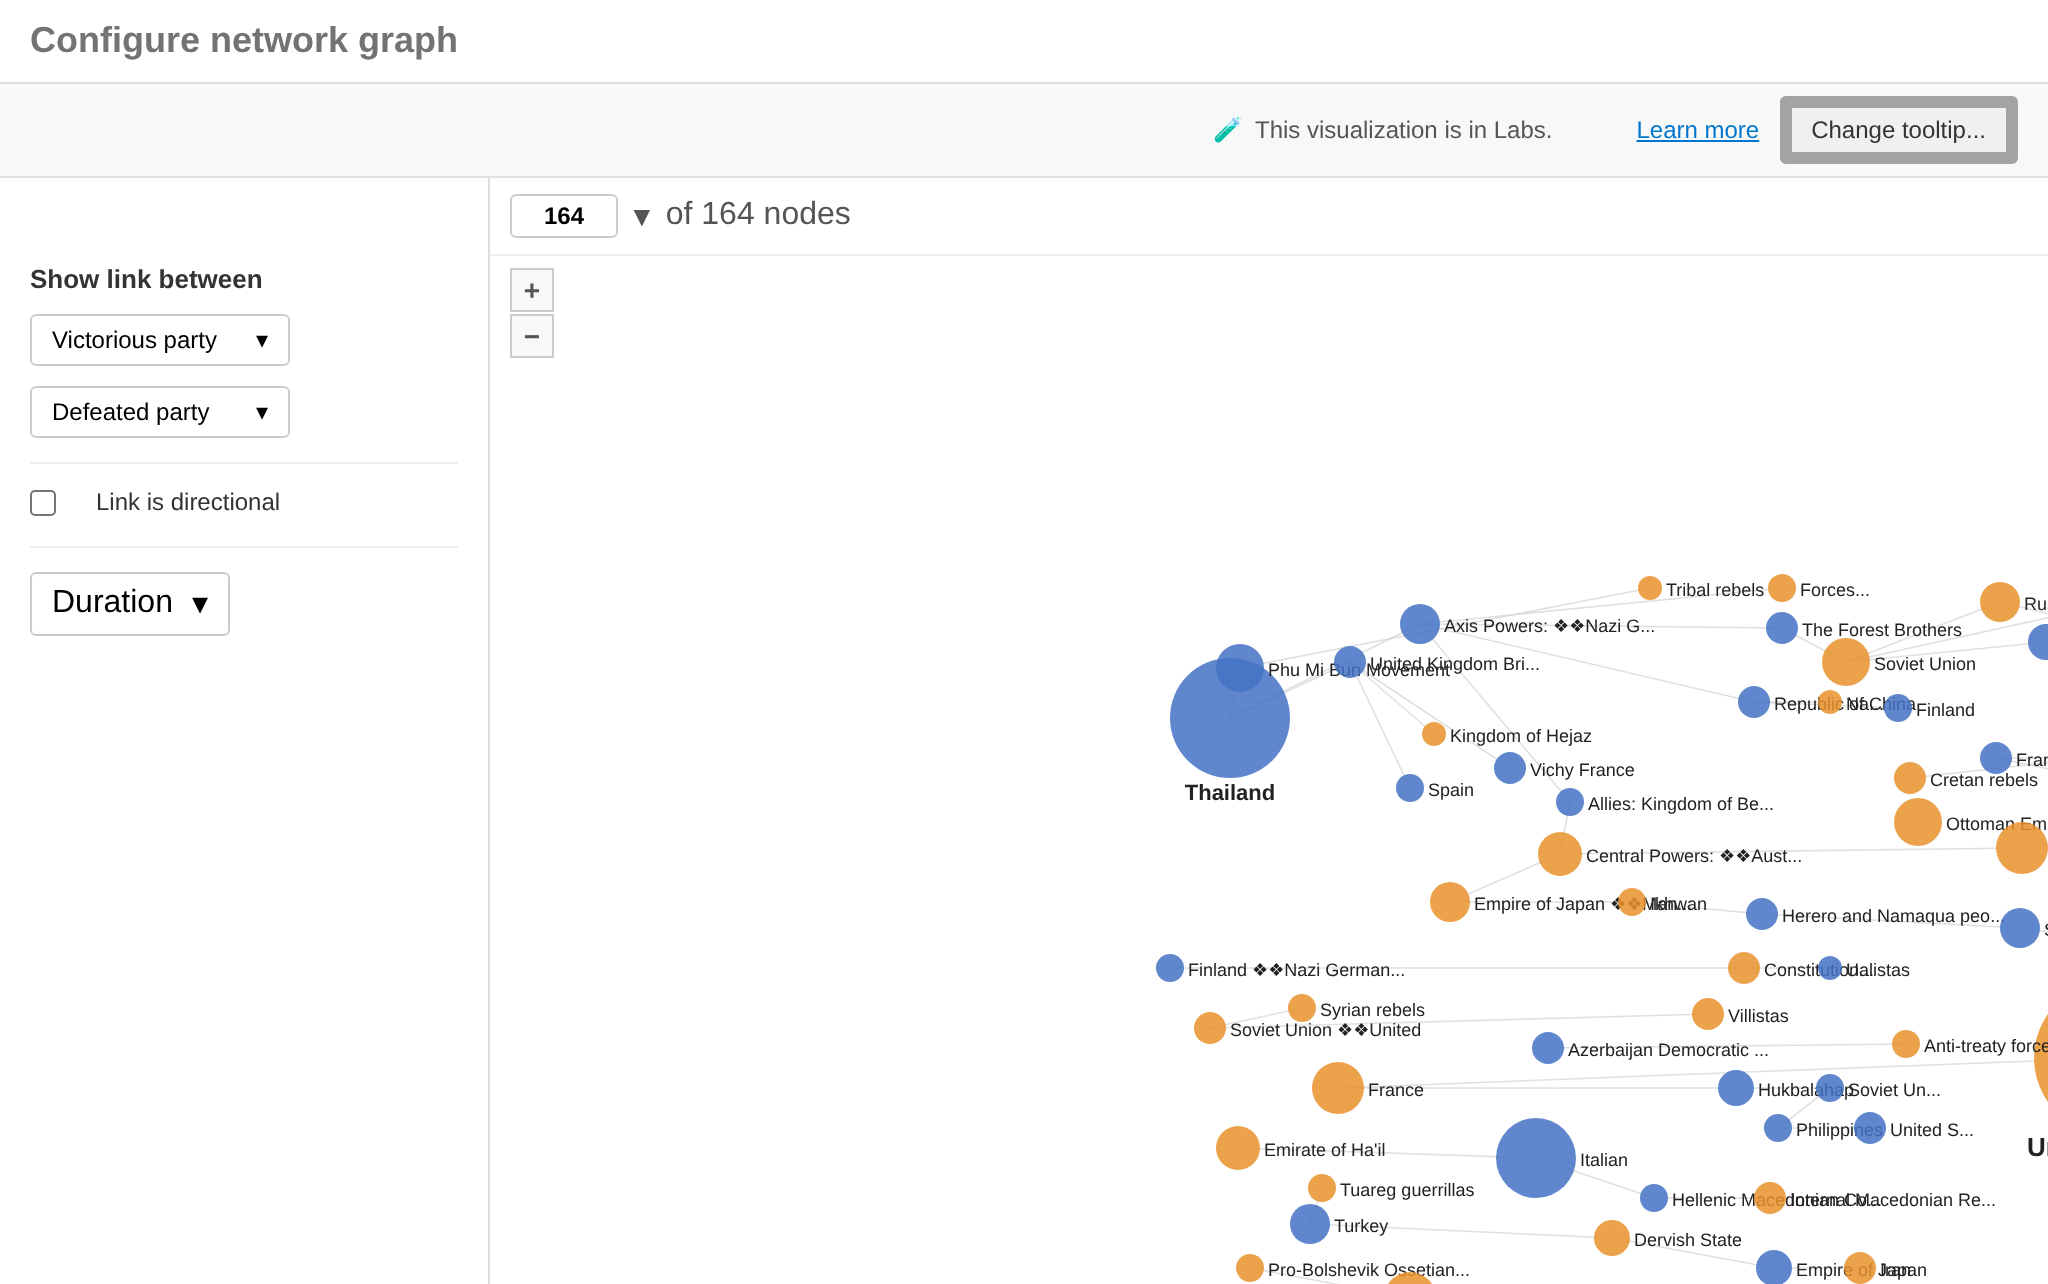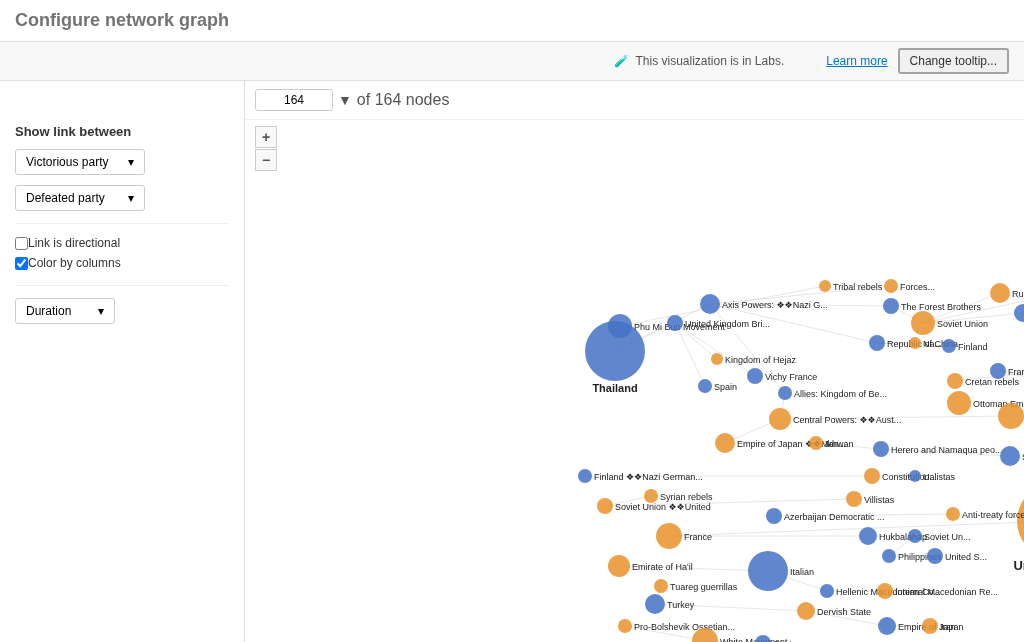--- a/index.html
+++ b/index.html
@@ -4,42 +4,42 @@
   <style>
     * { box-sizing: border-box; margin: 0; padding: 0; }
     body { font-family: Arial, sans-serif; font-size: 12px; background: #fff; color: #333; width: 1024px; height: 642px; overflow: hidden; }
 
     .header { padding: 10px 15px; border-bottom: 1px solid #ddd; display: flex; align-items: center; }
     .header-title { font-size: 18px; font-weight: bold; color: #737373; }
 
     .top-bar { display: flex; align-items: center; justify-content: flex-end; padding: 6px 15px; background: #f8f8f8; border-bottom: 1px solid #e0e0e0; gap: 10px; }
     .labs-badge { display: flex; align-items: center; gap: 6px; font-size: 12px; color: #555; }
     .learn-more { color: #0077cc; text-decoration: underline; cursor: pointer; font-size: 12px; margin-left: 36px; }
-    .change-tooltip-btn { background: #f0f0f0; border: 2px solid #a3a3a3; padding: 4px 10px; border-radius: 3px; cursor: pointer; font-size: 12px; color: #333; text-align: right; }
+    .change-tooltip-btn { background: #f0f0f0; border: 6px solid #a3a3a3; padding: 4px 10px; border-radius: 3px; cursor: pointer; font-size: 12px; color: #333; text-align: right; }
 
     .main-layout { display: flex; height: calc(642px - 80px); }
 
     .sidebar { width: 245px; padding: 15px; border-right: 1px solid #ddd; flex-shrink: 0; background: #fff; }
     .sidebar-section-title { font-weight: bold; font-size: 13px; margin-bottom: 10px; color: #333; margin-top: 28px; }
 
     .dropdown-btn { display: flex; justify-content: space-between; padding: 5px 10px; border: 1px solid #ccc; border-radius: 3px; cursor: pointer; background: #fff; width: 130px; font-size: 12px; margin-bottom: 10px; }
 
     .section-divider { margin: 12px 0; border: none; border-top: 1px solid #eee; }
 
     .appearance-section { margin-bottom: 15px; }
-    .checkbox-row { display: flex; align-items: center; gap: 0; margin-bottom: 6px; font-size: 12px; }
+    .checkbox-row { display: flex; align-items: center; gap: 20px; margin-bottom: 6px; font-size: 12px; }
     .checkbox-row input[type="checkbox"] { width: 13px; height: 13px; }
 
     .weight-section { }
-    .weight-dropdown { display: flex; align-items: center; justify-content: space-between; padding: 5px 10px; border: 1px solid #ccc; border-radius: 3px; cursor: pointer; background: #fff; width: 100px; font-size: 12px; }
+    .weight-dropdown { display: flex; align-items: center; justify-content: space-between; padding: 5px 10px; border: 1px solid #ccc; border-radius: 3px; cursor: pointer; background: #fff; width: 100px; font-size: 16px; }
 
     .graph-area { flex: 1; position: relative; background: #fff; overflow: hidden; }
 
     .node-controls { display: flex; align-items: center; gap: 5px; padding: 8px 10px; border-bottom: 1px solid #eee; }
-    .node-count-input { border: 1px solid #ccc; padding: 3px 6px; width: 78px; font-size: 12px; border-radius: 3px; text-align: center; }
+    .node-count-input { border: 1px solid #ccc; padding: 3px 6px; width: 54px; font-size: 12px; border-radius: 3px; text-align: center; font-weight: bold; }
     .node-filter-icon { color: #555; font-size: 14px; cursor: pointer; }
     .node-count-label { font-size: 16px; color: #555; }
 
     .zoom-controls { position: absolute; left: 10px; top: 45px; display: flex; flex-direction: column; gap: 1px; z-index: 10; }
     .zoom-btn { width: 22px; height: 22px; border: 1px solid #ccc; background: #f8f8f8; cursor: pointer; font-size: 14px; display: flex; align-items: center; justify-content: center; font-weight: bold; color: #555; }
 
     svg.network-svg { position: absolute; top: 40px; left: 0; width: 100%; height: 100%; }
   </style>
 </head>
 <body>
@@ -71,24 +71,20 @@
       <span>Defeated party</span>
       <span>▾</span>
     </button>
 
     <hr class="section-divider">
 
     <div class="appearance-section">
       <div class="checkbox-row">
         <input type="checkbox" id="linkDir" style="">
         <label for="linkDir">Link is directional</label>
-      </div>
-      <div class="checkbox-row">
-        <input type="checkbox" id="colorCols" checked="" style="">
-        <label for="colorCols">Color by columns</label>
       </div>
     </div>
 
     <hr class="section-divider">
 
     <div class="weight-section">
       <button class="weight-dropdown">
         <span>Duration</span>
         <span>▾</span>
       </button>

